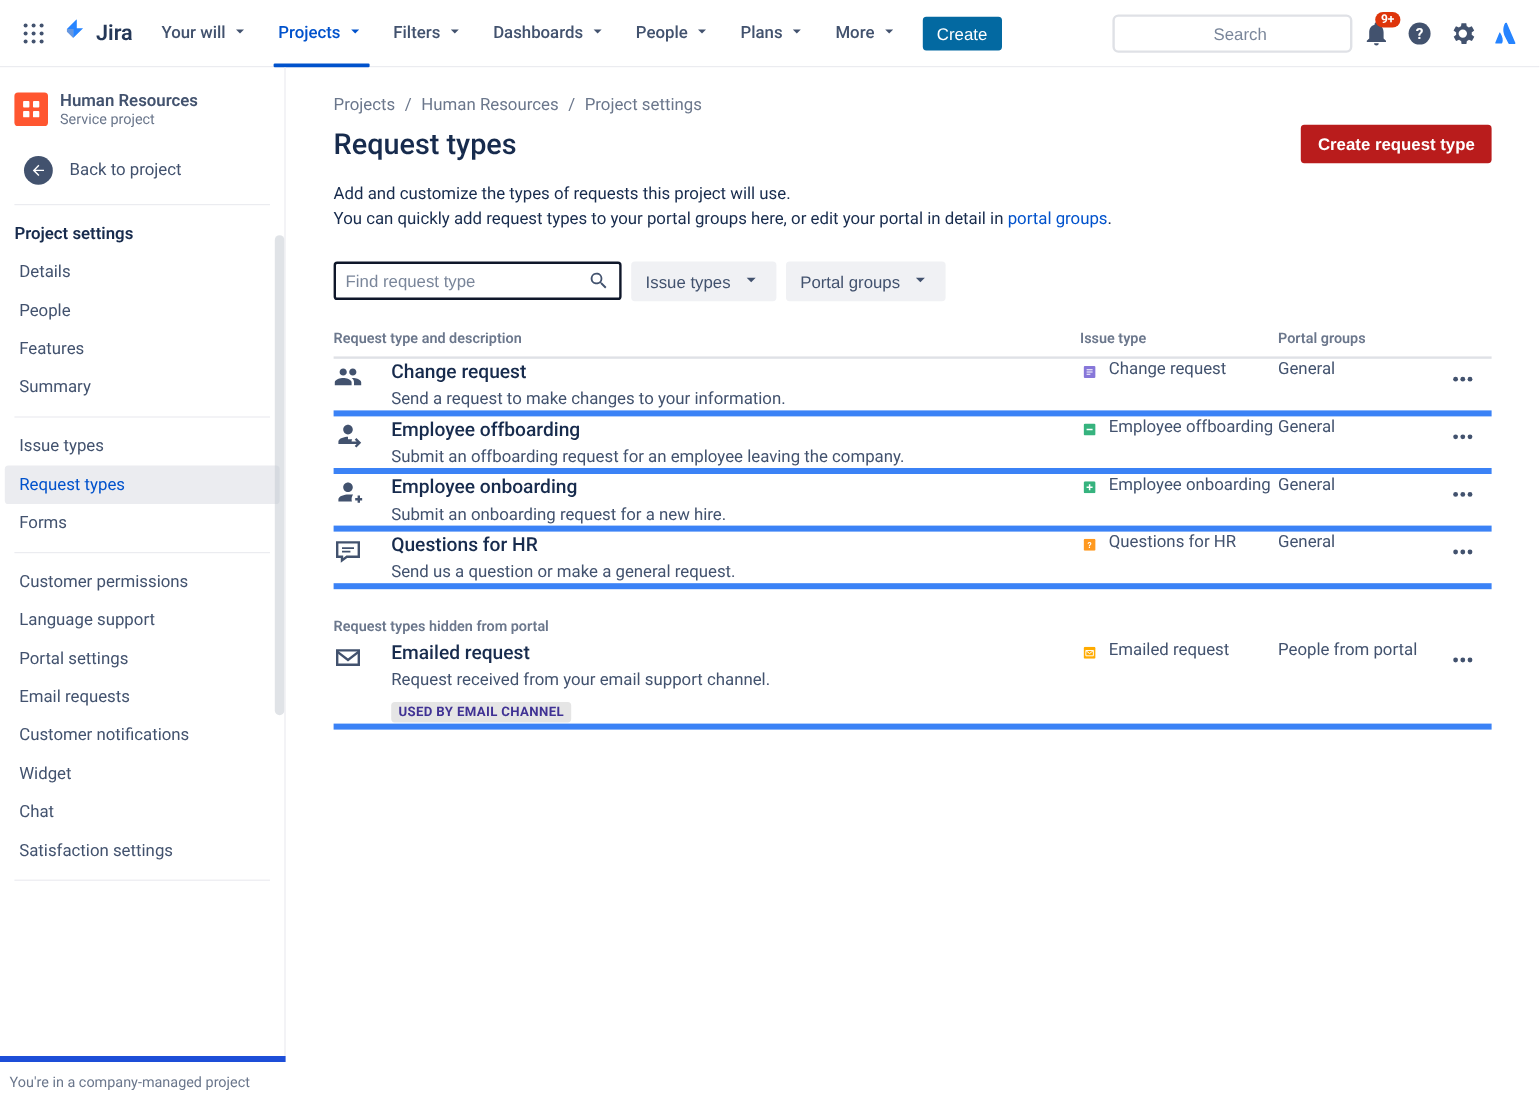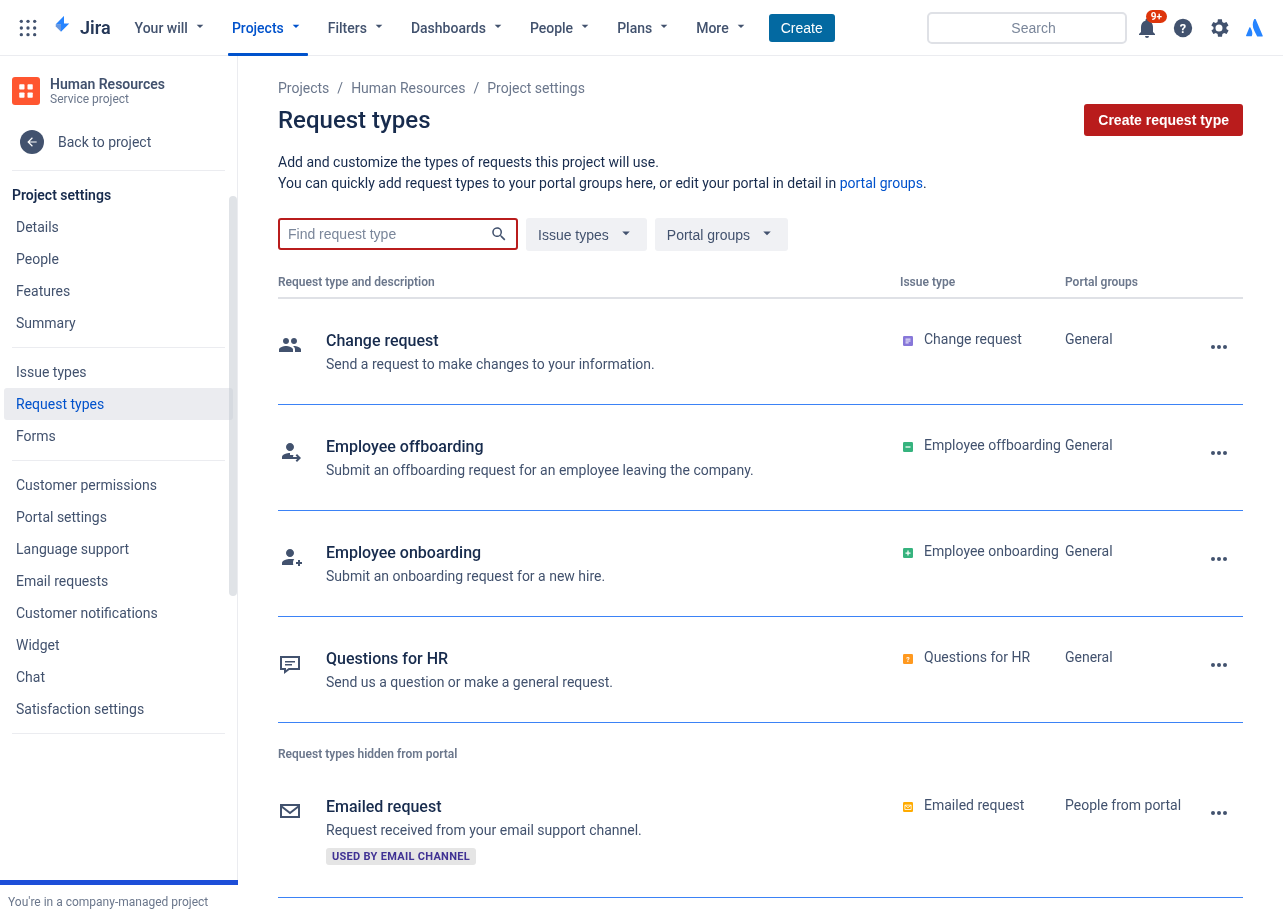--- a/index.html
+++ b/index.html
@@ -51,33 +51,33 @@
     .breadcrumb-sep { color: #6B778C; }
     
     .page-header { display: flex; align-items: center; justify-content: space-between; margin-bottom: 16px; }
     .page-title { font-size: 24px; font-weight: 500; color: #172B4D; }
     .primary-btn { background: #b91c1c; color: #fff; border: none; padding: 8px 14px; border-radius: 3px; font-weight: 700; font-size: 14px; cursor: pointer; }
     
     .page-desc { color: #172B4D; font-size: 14px; line-height: 1.5; margin-bottom: 24px; }
     .page-desc a { color: #0052CC; text-decoration: none; }
     
     .filters { display: flex; gap: 8px; margin-bottom: 16px; }
-    .find-input { display: flex; align-items: center; width: 240px; height: 32px; border: 2px solid #b91c1c; border-radius: 3px; padding: 0 8px; }
+    .find-input { display: flex; align-items: center; width: 240px; height: 32px; border: 2px solid #0f172a; border-radius: 3px; padding: 0 8px; }
     .find-input input { border: none; outline: none; flex: 1; font-size: 14px; }
     .find-input input::placeholder { color: #7A869A; }
     .filter-btn { display: flex; align-items: center; padding: 6px 12px; background: #f0f1f4; border: none; border-radius: 3px; font-size: 14px; color: #42526E; cursor: pointer; font-weight: 500; }
     .filter-btn .chev { margin-left: 8px; }
     
     .table-header { display: flex; padding: 8px 0; border-bottom: 2px solid #DFE1E6; font-size: 12px; font-weight: 600; color: #6B778C; }
     .col-desc { flex: 1; }
     .col-issue { width: 165px; }
     .col-portal { width: 130px; }
     .col-actions { width: 48px; }
     
-    .request-row { display: flex; padding: 32px 0; border-bottom: 1px solid #3b82f6; justify-content: space-between; }
+    .request-row { display: flex; padding: 1px 0; border-bottom: 5px solid #3b82f6; justify-content: space-between; }
     .row-icon { width: 48px; display: flex; justify-content: flex-start; padding-top: 2px; }
     .row-icon svg { width: 24px; height: 24px; color: #42526E; }
     .row-content { flex: 1; }
     .row-title { font-size: 16px; font-weight: 500; color: #172B4D; margin-bottom: 6px; }
     .row-desc { font-size: 14px; color: #42526E; }
     .row-issue { width: 165px; display: flex; align-items: flex-start; gap: 8px; }
     .issue-icon { width: 16px; height: 16px; border-radius: 3px; flex-shrink: 0; display: flex; align-items: center; justify-content: center; margin-top: 2px; }
     .issue-label { font-size: 14px; color: #42526E; }
     .row-portal { width: 130px; font-size: 14px; color: #42526E; }
     .row-actions { width: 48px; display: flex; justify-content: center; align-items: flex-start; }
@@ -223,22 +223,22 @@
     <div class="sidebar-item">Details</div>
     <div class="sidebar-item">People</div>
     <div class="sidebar-item">Features</div>
     <div class="sidebar-item">Summary</div>
     <hr class="sidebar-divider">
     <div class="sidebar-item">Issue types</div>
     <div class="sidebar-item selected">Request types</div>
     <div class="sidebar-item">Forms</div>
     <hr class="sidebar-divider">
     <div class="sidebar-item">Customer permissions</div>
+    <div class="sidebar-item">Language support</div>
     <div class="sidebar-item">Portal settings</div>
-    <div class="sidebar-item">Language support</div>
     <div class="sidebar-item">Email requests</div>
     <div class="sidebar-item">Customer notifications</div>
     <div class="sidebar-item">Widget</div>
     <div class="sidebar-item">Chat</div>
     <div class="sidebar-item">Satisfaction settings</div>
     <hr class="sidebar-divider">
 
     <div class="sidebar-scroll-indicator"></div>
     <div class="sidebar-footer">You're in a company-managed project</div>
   </div>

